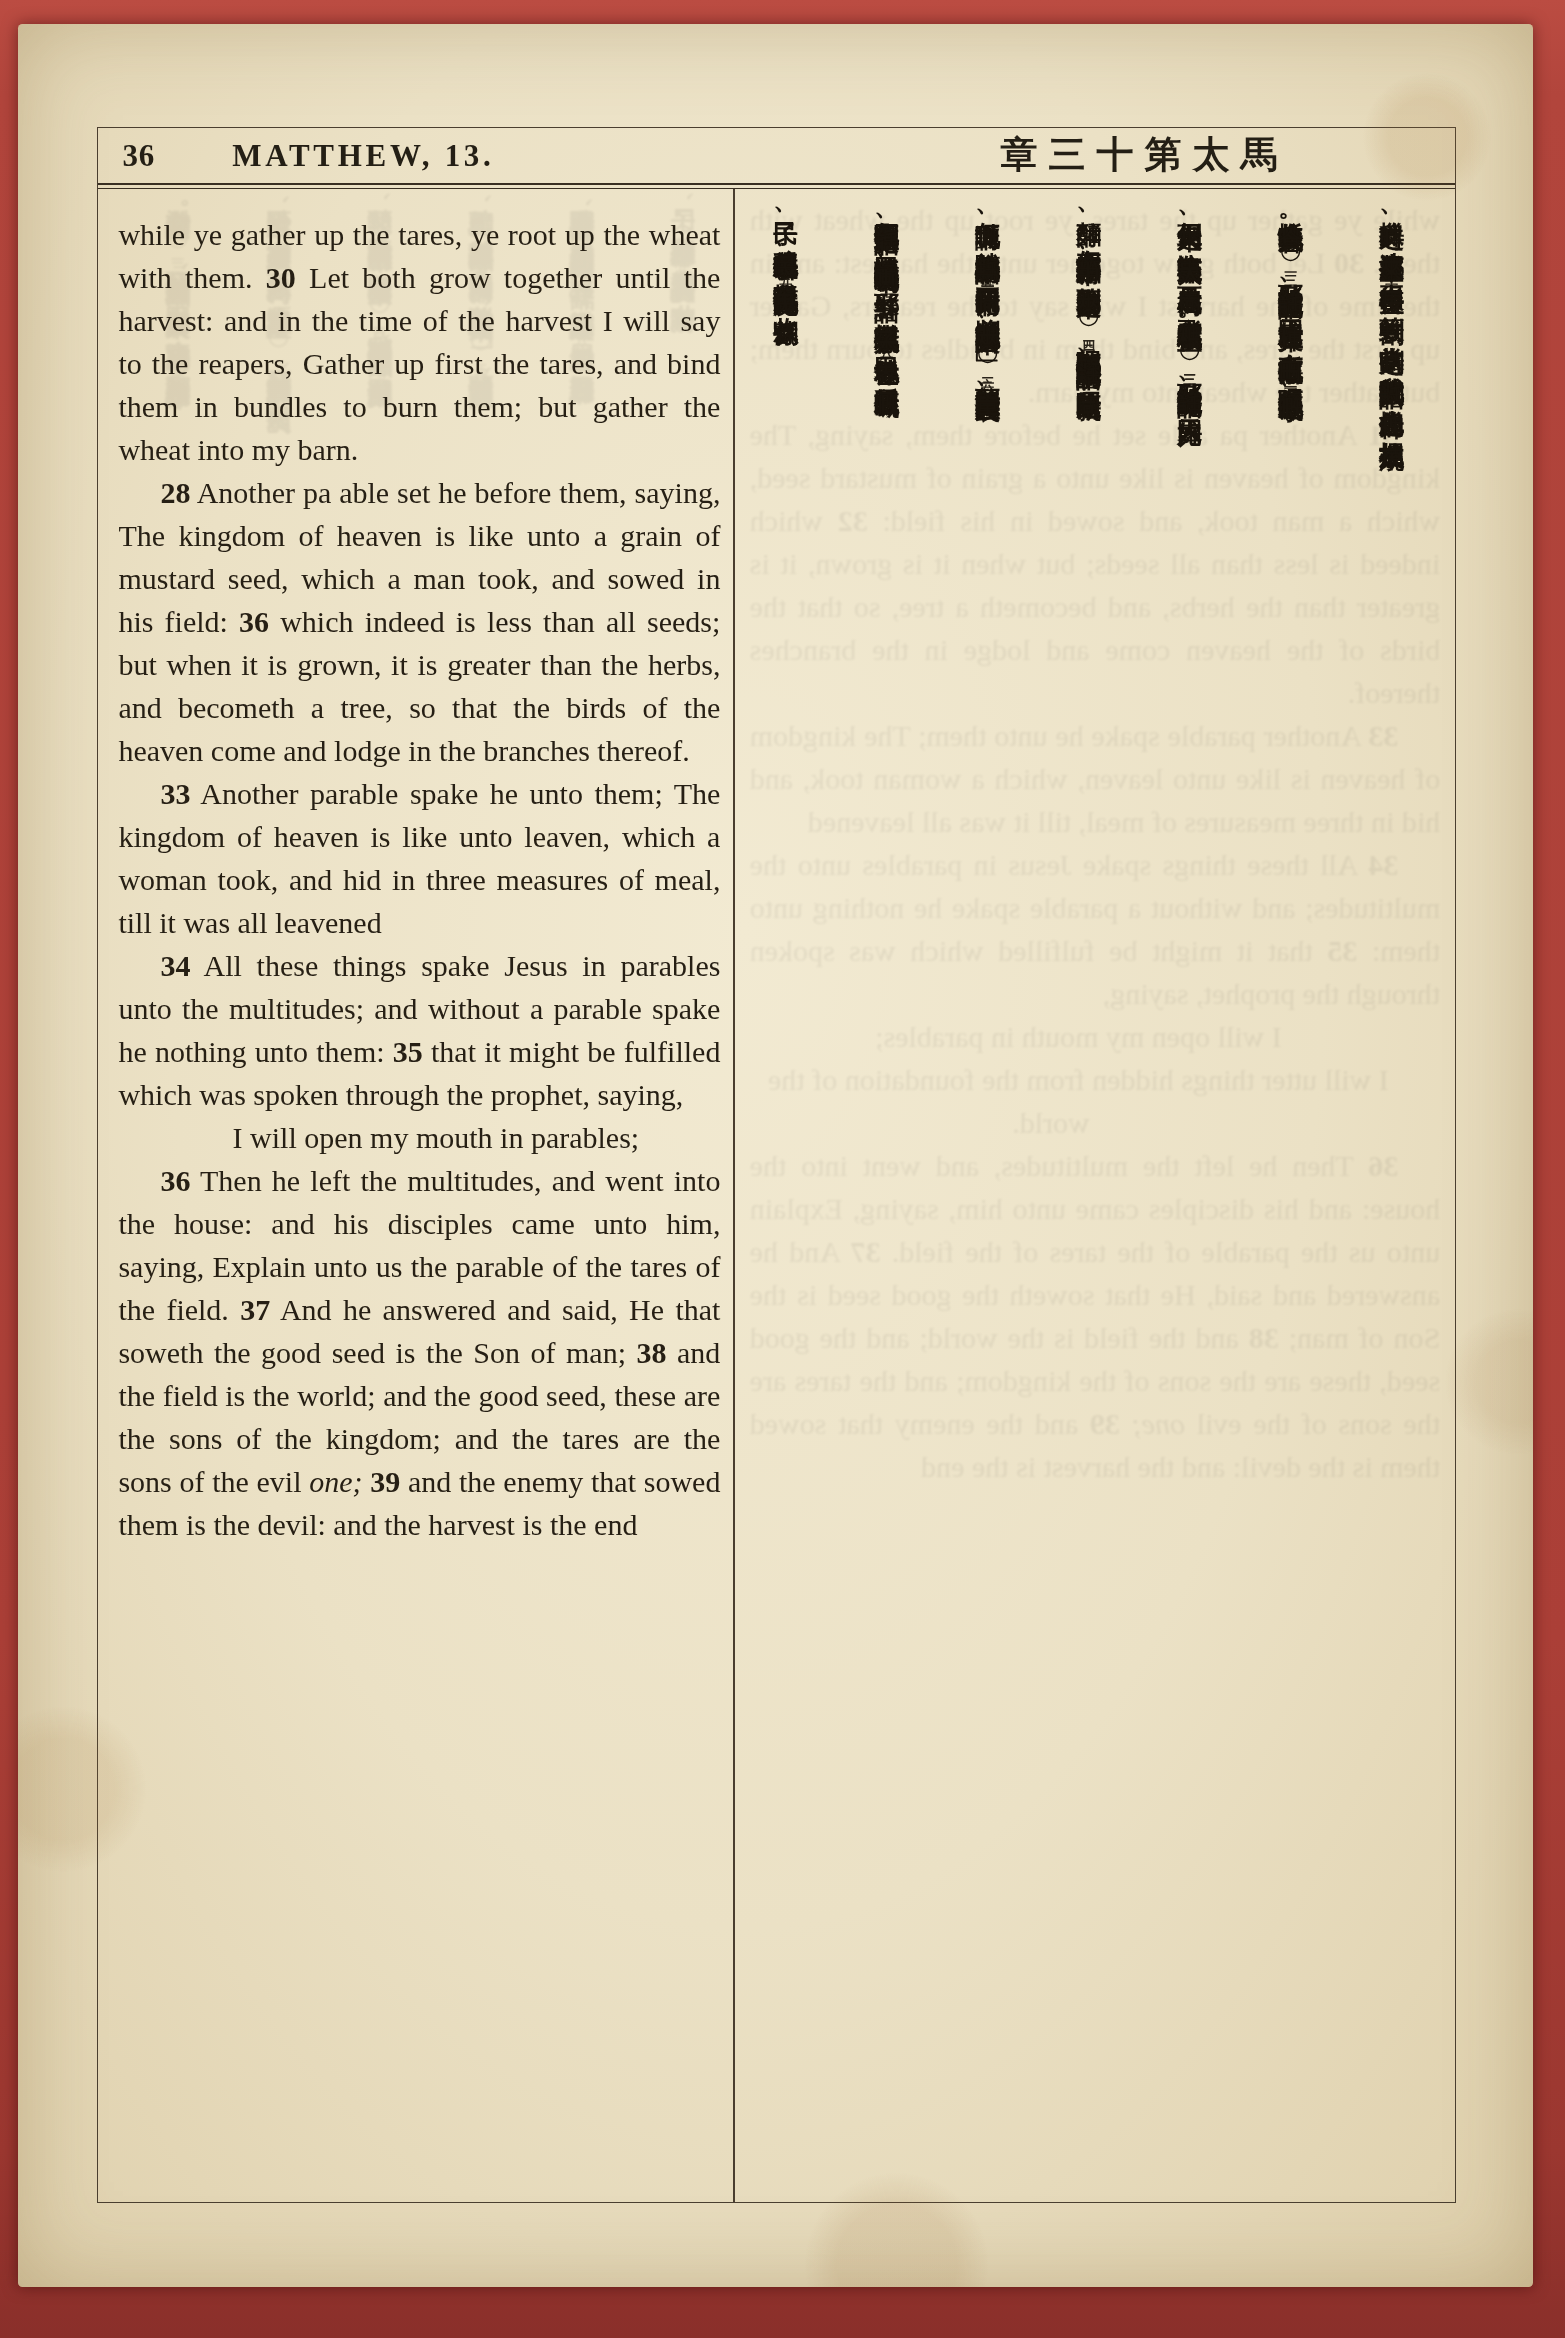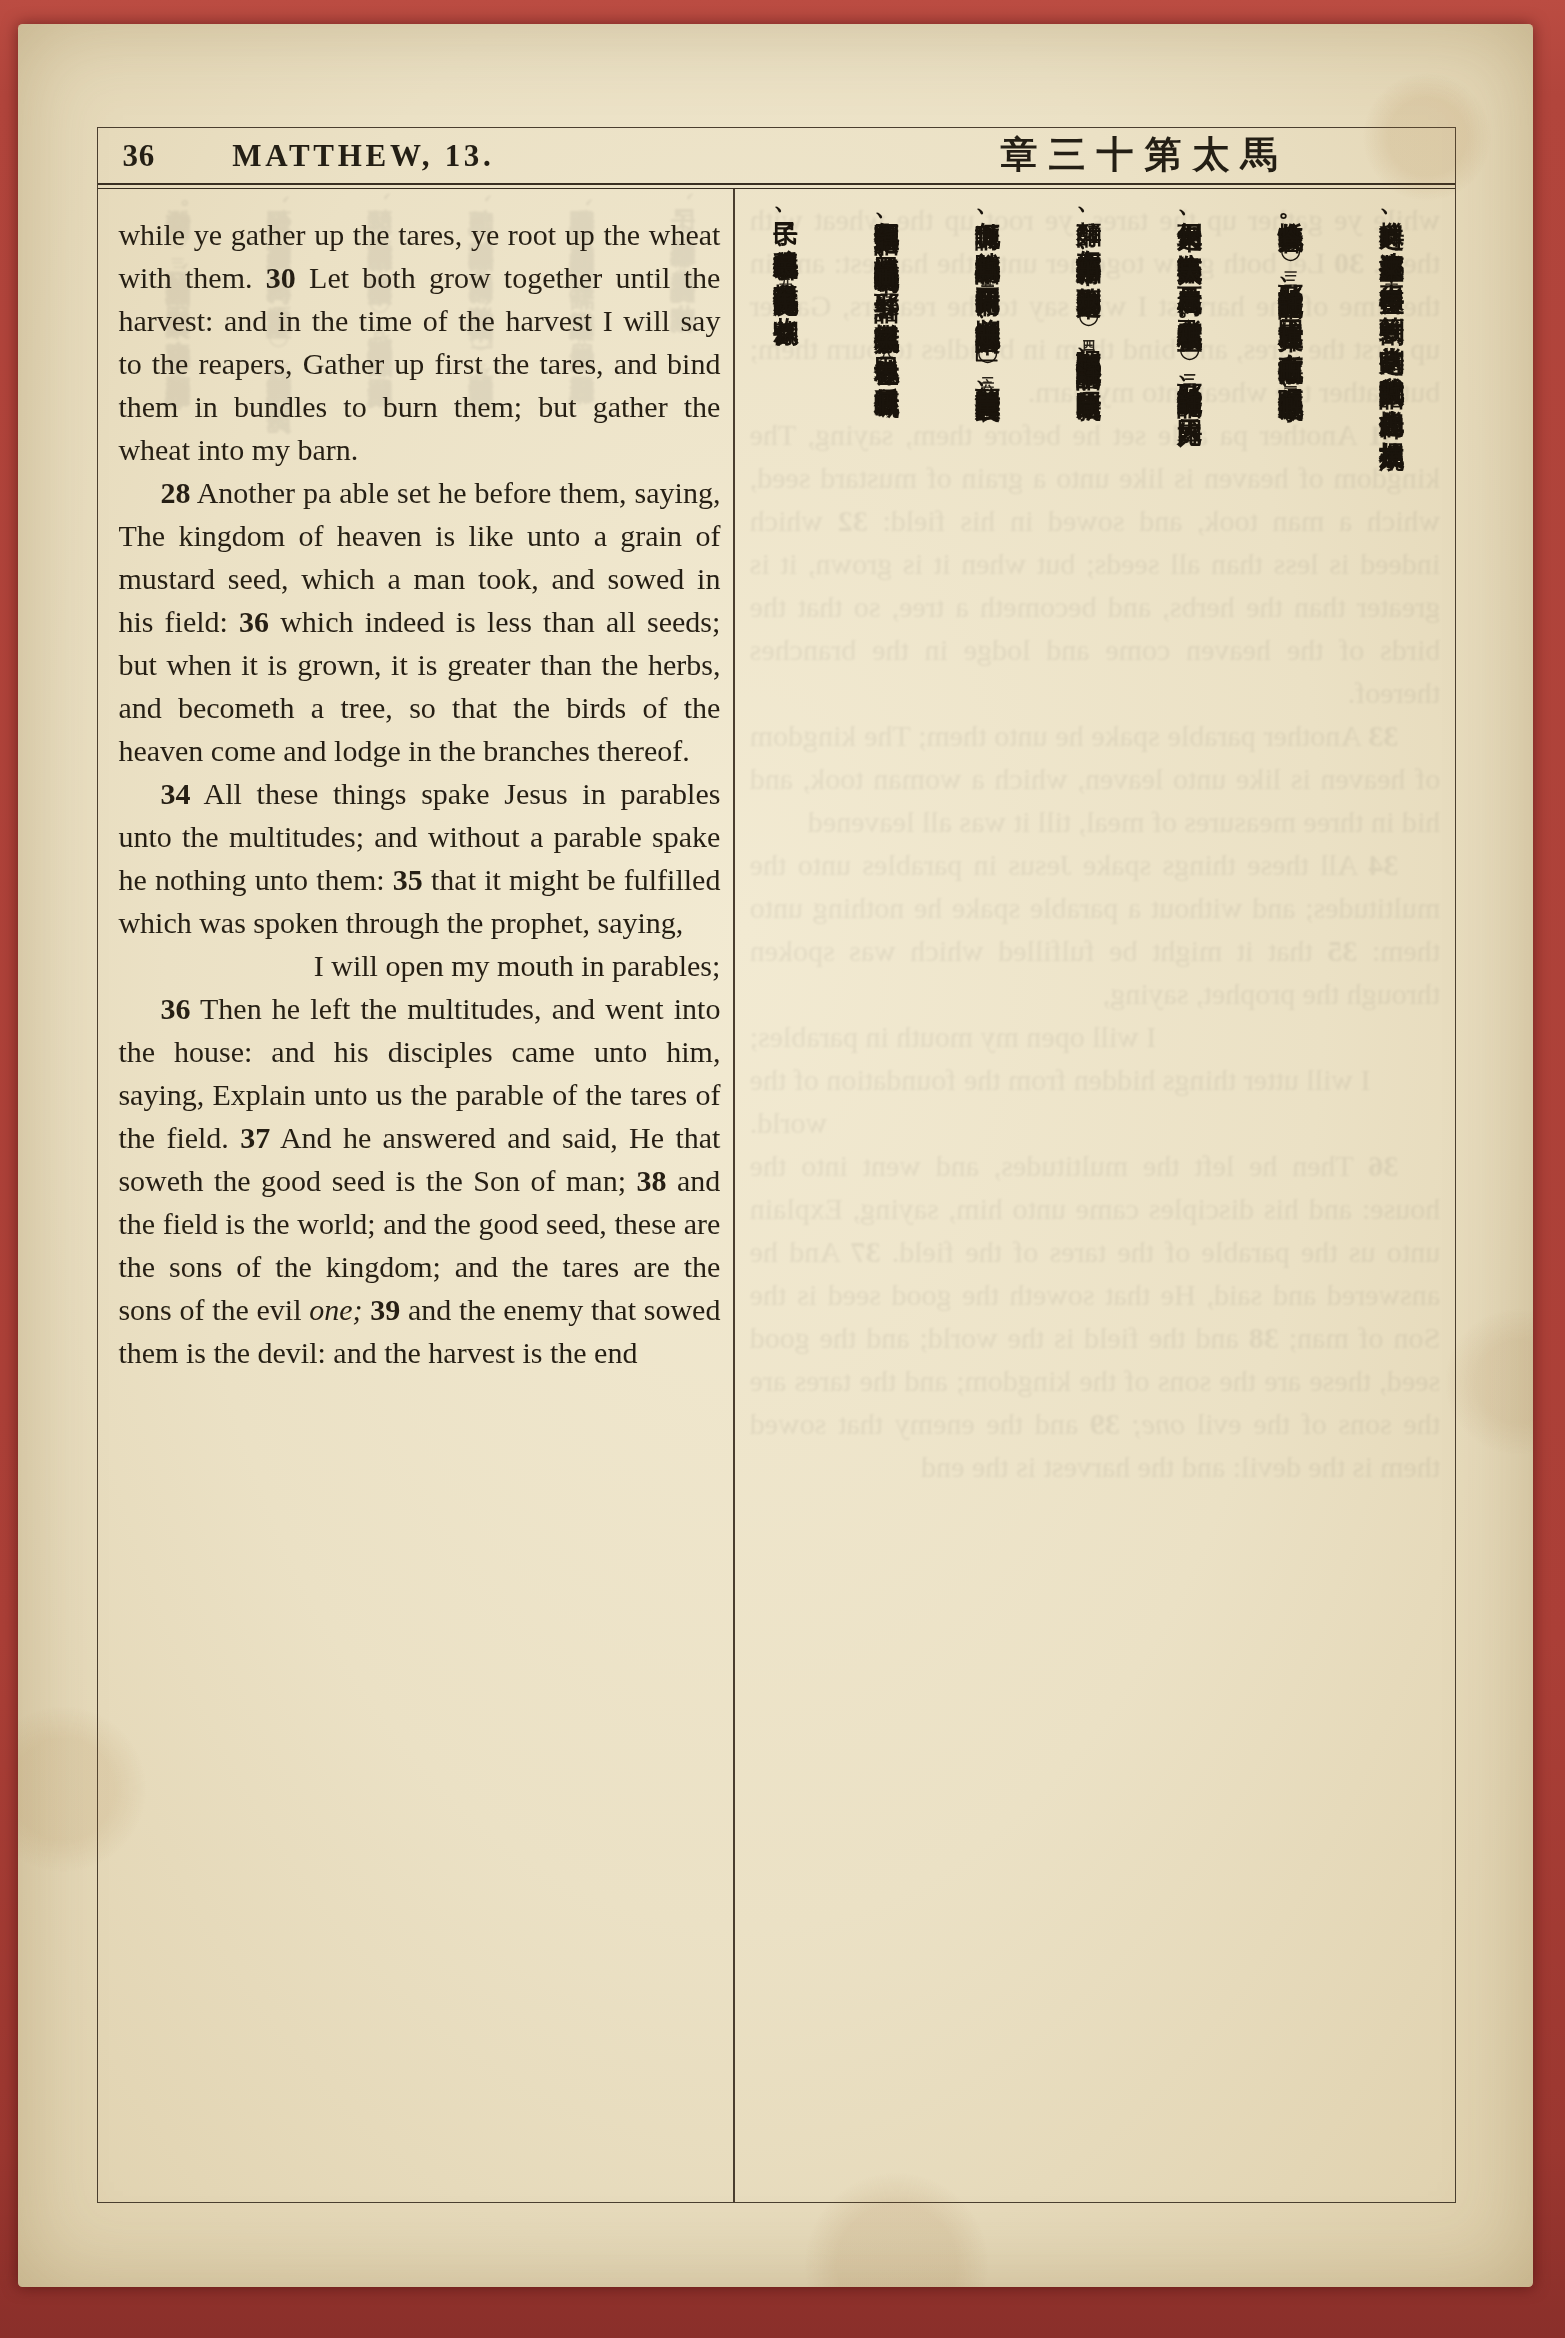--- a/index.html
+++ b/index.html
@@ -64,21 +64,21 @@
   
   .en-flow{position:relative;z-index:2;}
   .para{
     margin:0;text-align:justify;
     font-size:30px;line-height:43px;color:#261f14;
   }
   .para b{font-weight:700;}
   .para i{}
   .flush{text-indent:0;}
   .indent{text-indent:42px;}
-  .poem{padding-left:88px;text-indent:-55px;text-align:right;}
+  .poem{padding-left:88px;text-indent:-55px;text-align:center;}
 
   
   .zh-cols{
     position:relative;z-index:2;
     writing-mode:vertical-rl;text-orientation:upright;
     height:100%;
     font-family:"DejaVu Sans","Liberation Sans",sans-serif;
     font-size:25px;font-weight:600;color:#1a140c;
   }
   .zcol{line-height:101px;letter-spacing:0.9px;margin:0;}
@@ -118,20 +118,21 @@
                 <div class="zcol">但到長大起來、比較各樣蔬菜更大、而且成為喬樹、空中飛鳥來棲宿在佢嘅枝上。○<span class="vmark">三三</span>耶穌又設比喻對佢哋話、天國好比</div>
                 <div class="zcol">麵酵、有個女人擰來撈落三斗麵粉中、等到全團都發起來。○<span class="vmark">三四</span>呢的都係耶穌用比喻對眾人講嘅說話、若唔用比喻就唔同</div>
                 <div class="zcol">佢哋講嘅、就應驗先知所講嘅話、<span class="vmark">三五</span>「我要開口用比喻、將創世以來隱密嘅事講明出來、」○<span class="vmark">三六</span>個時耶穌離開眾人入去屋裏、</div>
                 <div class="zcol">佢嘅門徒來到佢處話、請將田稗嘅比喻講解過我哋聽喇、<span class="vmark">三七</span>耶穌答話、撒好種嘅就係人子、<span class="vmark">三八</span>田地就係世界、好種就係天國嘅</div>
                 <div class="zcol">子民、稗就係個惡者嘅子民、<span class="vmark">三九</span>撒稗嘅仇敵就係魔鬼、收割就係</div>
               </div>
           </div>
           <div class="en-flow">
               <p class="para flush">while ye gather up the tares, ye root up the wheat with them. <b>30</b> Let both grow together until the harvest: and in the time of the harvest I will say to the reapers, Gather up first the tares, and bind them in bundles to burn them; but gather the wheat into my barn.</p>
               <p class="para indent"><b>28</b> Another pa able set he before them, saying, The kingdom of heaven is like unto a grain of mustard seed, which a man took, and sowed in his field: <b>36</b> which indeed is less than all seeds; but when it is grown, it is greater than the herbs, and becometh a tree, so that the birds of the heaven come and lodge in the branches thereof.</p>
+              <p class="para indent"><b>33</b> Another parable spake he unto them; The kingdom of heaven is like unto leaven, which a woman took, and hid in three measures of meal, till it was all leavened</p>
               <p class="para indent"><b>34</b> All these things spake Jesus in parables unto the multitudes; and without a parable spake he nothing unto them: <b>35</b> that it might be fulfilled which was spoken through the prophet, saying,</p>
               <p class="para poem">I will open my mouth in parables;</p>
               <p class="para indent"><b>36</b> Then he left the multitudes, and went into the house: and his disciples came unto him, saying, Explain unto us the parable of the tares of the field. <b>37</b> And he answered and said, He that soweth the good seed is the Son of man; <b>38</b> and the field is the world; and the good seed, these are the sons of the kingdom; and the tares are the sons of the evil <i>one;</i> <b>39</b> and the enemy that sowed them is the devil: and the harvest is the end</p>
             </div>
         </div>
 
         <div class="divider"></div>
 
         <div class="col-zh">
           <div class="bleed">

